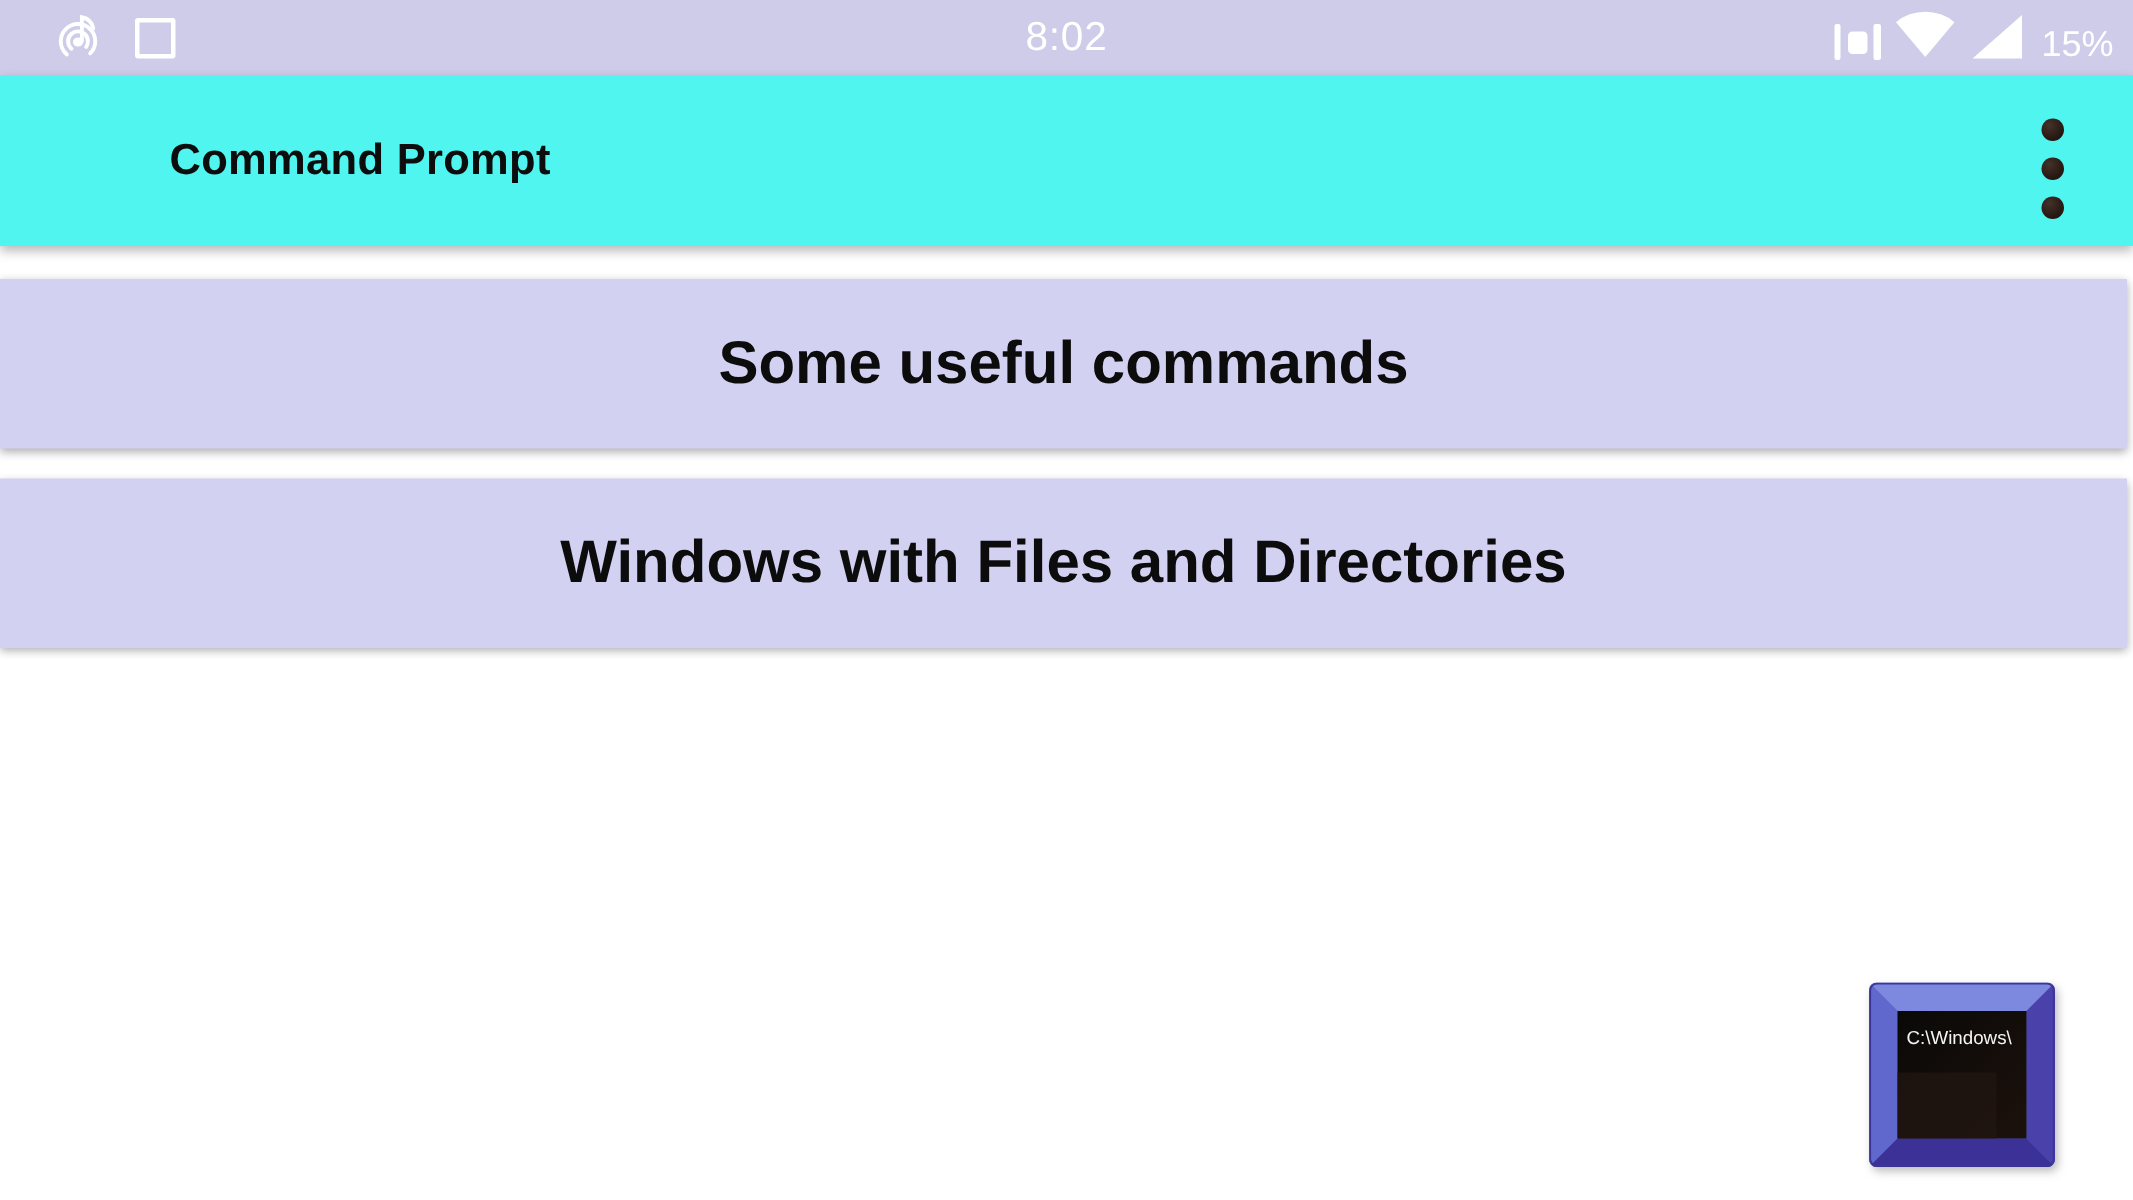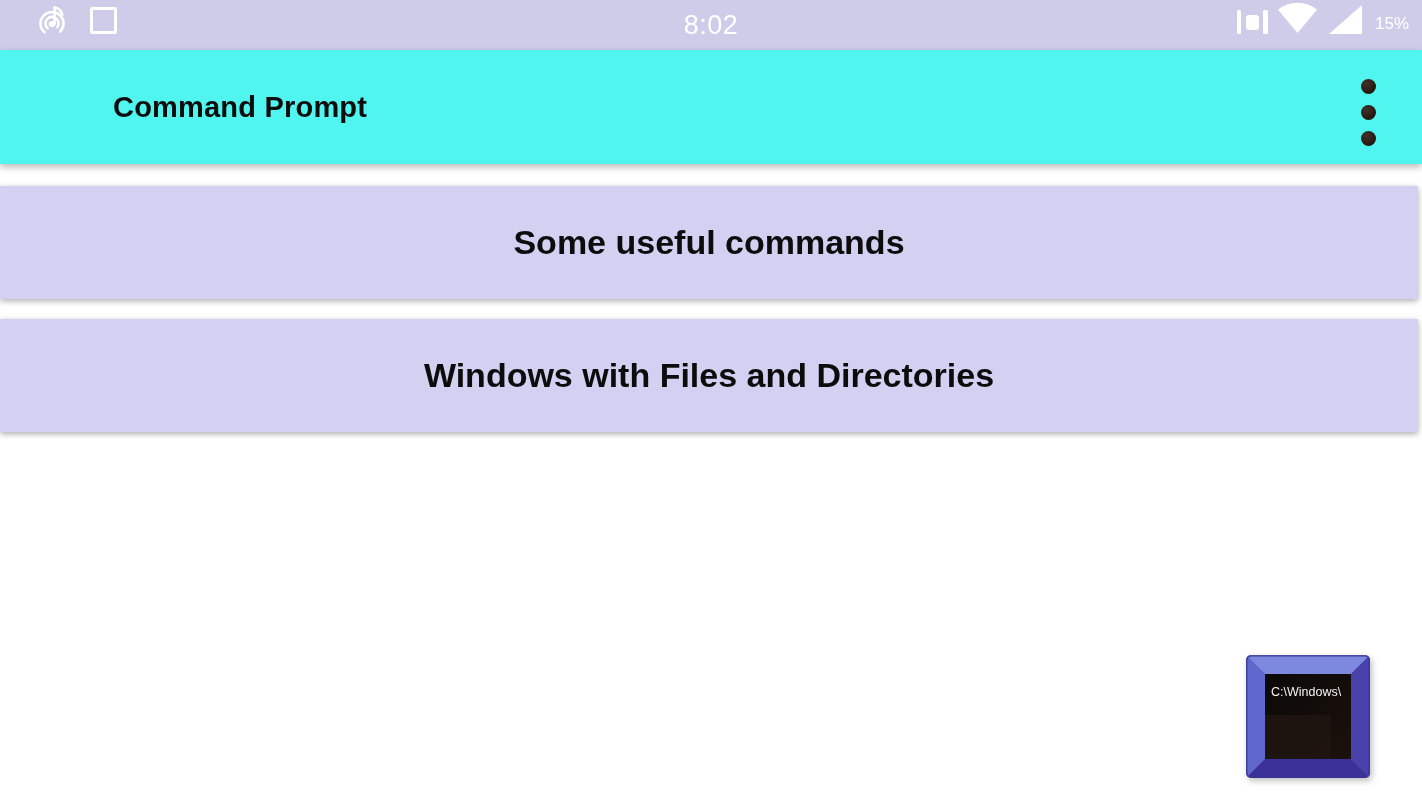--- a/index.html
+++ b/index.html
@@ -16,35 +16,35 @@
   html,body{margin:0;padding:0;background:#888}
   .screen{
     position:relative;width:1422px;height:800px;overflow:hidden;
     background:var(--page-bg);
     font-family:"Liberation Sans",sans-serif;
   }
 
   
   .status-bar{
     position:relative;height:50px;background:var(--status-bar-bg);
-    display:flex;align-items:flex-start;color:var(--status-fg);padding-left:16px;
+    display:flex;align-items:center;color:var(--status-fg);padding-left:16px;
   }
   .sb-left{display:flex;align-items:center;gap:19px;margin-left:21px}
   .square-outline{
     width:27px;height:27px;border:3.4px solid var(--status-fg);border-radius:2px;
   }
   .sb-time{
     position:absolute;left:50%;top:50%;transform:translate(-50%,-50%);
     font-size:27px;font-weight:500;letter-spacing:.5px;
   }
   .sb-right{margin-left:auto;display:flex;align-items:flex-end;gap:8px;margin-right:13px}
   .vibrate{display:flex;align-items:center;gap:4.5px;height:34px}
   .vibrate .vbar{width:4.5px;height:24px;background:var(--status-fg);border-radius:1.5px}
   .vibrate .vmid{width:13px;height:15px;background:var(--status-fg);border-radius:3px}
-  .sb-batt{font-size:17px;line-height:30px;margin-left:3px}
+  .sb-batt{font-size:24px;line-height:30px;margin-left:3px}
 
   
   .app-bar{
     position:relative;height:114px;background:var(--app-bar-bg);
     display:flex;align-items:center;
     box-shadow:0 3px 7px rgba(0,0,0,.28);
   }
   .app-title{
     margin:0 0 0 113px;font-size:29px;font-weight:700;
     color:var(--title-color);letter-spacing:.2px;
@@ -59,21 +59,21 @@
     background:radial-gradient(circle at 35% 30%, #44312a 0%, var(--kebab-dot-color) 70%);
   }
 
   
   .content{padding-top:22px}
   .cmd-btn{
     display:block;width:1418px;height:113px;margin:0 4px 20px 0;
     border:none;background:var(--button-bg);
     box-shadow:0 2px 6px rgba(0,0,0,.33);
     font-family:"Liberation Sans",sans-serif;
-    font-size:34px;font-weight:700;color:#0c0c0c;
+    font-size:40px;font-weight:700;color:#0c0c0c;
     text-align:center;cursor:pointer;
   }
   .note{
     margin:104px 0 0;text-align:center;
     font-size:27px;font-weight:400;color:var(--note-color);
   }
 
   
   .fab{
     position:absolute;right:52px;bottom:22px;width:124px;height:123px;

